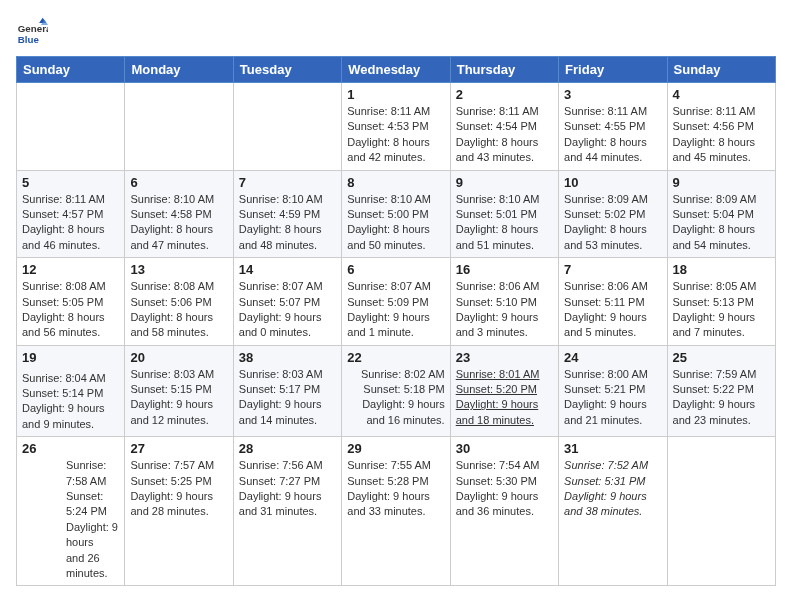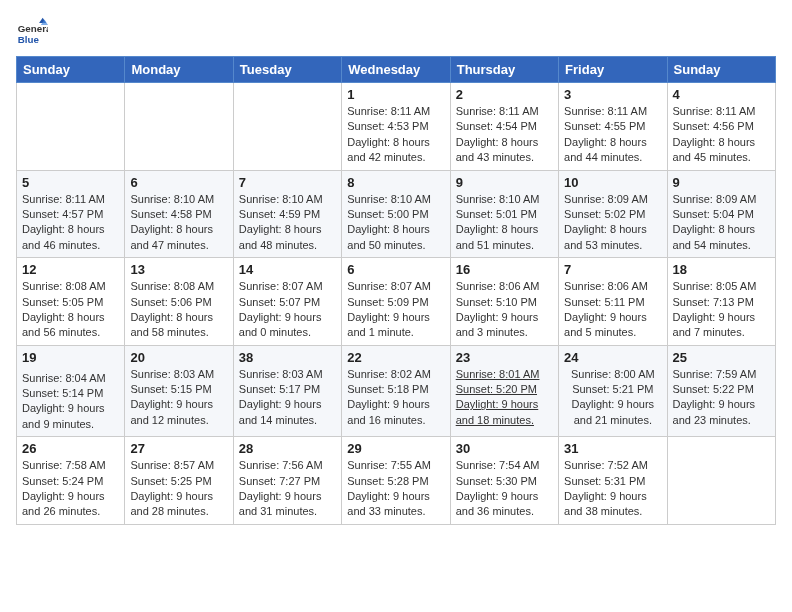--- a/index.html
+++ b/index.html
@@ -246,21 +246,21 @@
         <td>
           <div class="day-number">7</div>
           <div class="day-info" style="white-space: pre-line;">Sunrise: 8:06 AM
 Sunset: 5:11 PM
 Daylight: 9 hours
 and 5 minutes.</div>
         </td>
         <td>
           <div class="day-number">18</div>
           <div class="day-info" style="white-space: pre-line;">Sunrise: 8:05 AM
-Sunset: 7:13 PM
+Sunset: 5:13 PM
 Daylight: 9 hours
 and 7 minutes.</div>
         </td>
       </tr>
       <tr>
         <td>
           <div class="day-number">19</div>
           <div class="day-info" style="white-space: pre-line; margin-top: 6px;">Sunrise: 8:04 AM
 Sunset: 5:14 PM
 Daylight: 9 hours
@@ -275,58 +275,58 @@
         </td>
         <td>
           <div class="day-number">38</div>
           <div class="day-info" style="white-space: pre-line;">Sunrise: 8:03 AM
 Sunset: 5:17 PM
 Daylight: 9 hours
 and 14 minutes.</div>
         </td>
         <td>
           <div class="day-number">22</div>
-          <div class="day-info" style="white-space: pre-line;">Sunrise: 8:02 AM
+          <div class="day-info" style="white-space: pre-line; text-align: right;">Sunrise: 8:02 AM
 Sunset: 5:18 PM
 Daylight: 9 hours
 and 16 minutes.</div>
         </td>
         <td>
           <div class="day-number">23</div>
           <div class="day-info" style="white-space: pre-line; text-decoration: underline;">Sunrise: 8:01 AM
 Sunset: 5:20 PM
 Daylight: 9 hours
 and 18 minutes.</div>
         </td>
         <td>
           <div class="day-number">24</div>
-          <div class="day-info" style="white-space: pre-line; text-align: center;">Sunrise: 8:00 AM
+          <div class="day-info" style="white-space: pre-line;">Sunrise: 8:00 AM
 Sunset: 5:21 PM
 Daylight: 9 hours
 and 21 minutes.</div>
         </td>
         <td>
           <div class="day-number">25</div>
           <div class="day-info" style="white-space: pre-line;">Sunrise: 7:59 AM
 Sunset: 5:22 PM
 Daylight: 9 hours
 and 23 minutes.</div>
         </td>
       </tr>
       <tr>
         <td>
           <div class="day-number">26</div>
-          <div class="day-info" style="white-space: pre-line;">Sunrise: 7:58 AM
+          <div class="day-info" style="white-space: pre-line; margin-left: 44px;">Sunrise: 7:58 AM
 Sunset: 5:24 PM
 Daylight: 9 hours
 and 26 minutes.</div>
         </td>
         <td>
           <div class="day-number">27</div>
-          <div class="day-info" style="white-space: pre-line;">Sunrise: 8:57 AM
+          <div class="day-info" style="white-space: pre-line;">Sunrise: 7:57 AM
 Sunset: 5:25 PM
 Daylight: 9 hours
 and 28 minutes.</div>
         </td>
         <td>
           <div class="day-number">28</div>
           <div class="day-info" style="white-space: pre-line;">Sunrise: 7:56 AM
 Sunset: 7:27 PM
 Daylight: 9 hours
 and 31 minutes.</div>
@@ -340,21 +340,21 @@
         </td>
         <td>
           <div class="day-number">30</div>
           <div class="day-info" style="white-space: pre-line;">Sunrise: 7:54 AM
 Sunset: 5:30 PM
 Daylight: 9 hours
 and 36 minutes.</div>
         </td>
         <td>
           <div class="day-number">31</div>
-          <div class="day-info" style="white-space: pre-line;">Sunrise: 7:52 AM
+          <div class="day-info" style="white-space: pre-line; font-style: italic;">Sunrise: 7:52 AM
 Sunset: 5:31 PM
 Daylight: 9 hours
 and 38 minutes.</div>
         </td>
         <td class="empty-cell"></td>
       </tr>
     </tbody>
 </table>
 
 </body></html>

